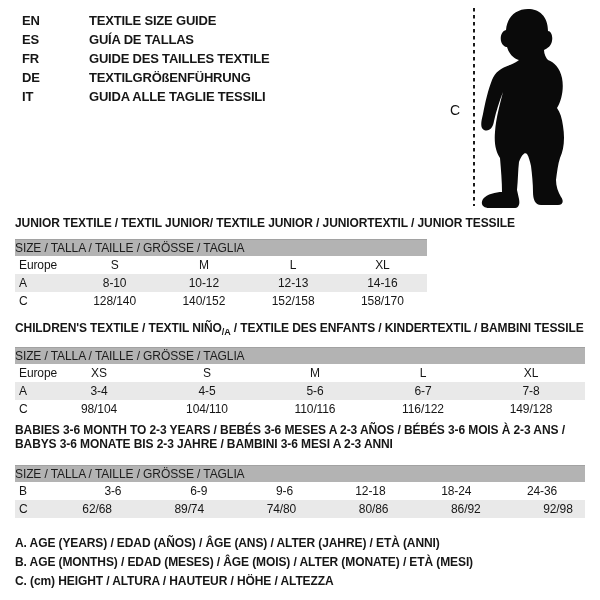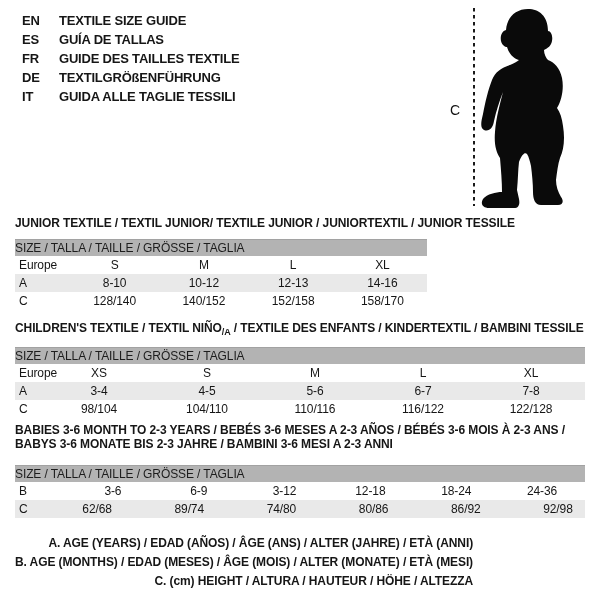--- a/index.html
+++ b/index.html
@@ -11,21 +11,21 @@
   html,body{width:600px;height:600px;}
   body{
     position:relative;
     background:#ffffff;
     color:var(--ink);
     font-family:"Liberation Sans", sans-serif;
     overflow:hidden;
   }
   
   .lang-list{position:absolute;left:22px;top:11px;}
-  .lang-row{display:flex;height:19px;line-height:19px;font-size:13px;font-weight:bold;letter-spacing:-0.2px;}
+  .lang-row{display:flex;height:19px;line-height:19px;font-size:13px;font-weight:bold;letter-spacing:-0.2px;gap:30px;}
   .lang-code{width:37px;}
   
   .figure{position:absolute;left:440px;top:0;width:160px;height:220px;}
   .figure svg{position:absolute;left:0;top:0;}
   .c-label{position:absolute;left:10px;top:103px;font-size:14px;line-height:14px;color:#111;}
   
   .sec-title{position:absolute;left:15px;width:575px;font-size:12px;font-weight:bold;letter-spacing:-0.1px;line-height:14px;}
   .sec-title .sub{font-size:9px;vertical-align:sub;}
   
   .tbl{position:absolute;left:15px;}
@@ -34,21 +34,21 @@
     border-top:1px solid #a2a2a2;
     font-size:12px;color:#1d1d1d;letter-spacing:-0.1px;
     white-space:nowrap;overflow:hidden;
   }
   .row{position:relative;height:18px;line-height:18px;font-size:12px;letter-spacing:-0.1px;}
   .row.shaded{background:var(--shade);}
   .lbl{position:absolute;left:4px;top:0;line-height:18px;}
   .cells{display:flex;height:18px;}
   .cell{flex:1 1 0;text-align:center;}
   
-  .legend{position:absolute;left:15px;top:534px;text-align:right;}
+  .legend{position:absolute;left:15px;top:534px;}
   .legend-line{height:19px;line-height:19px;font-size:12px;font-weight:bold;letter-spacing:-0.1px;}
 </style>
 </head>
 <body>
 
 <div class="lang-list" id="langs">
     <div class="lang-row">
       <span class="lang-code">EN</span>
       <span class="lang-label">TEXTILE SIZE GUIDE</span>
     </div>
@@ -169,33 +169,33 @@
           <span class="cell">7-8</span>
         </div>
       </div>
       <div class="row">
         <span class="lbl">C</span>
         <div class="cells" style="margin-left: 30px;">
           <span class="cell">98/104</span>
           <span class="cell">104/110</span>
           <span class="cell">110/116</span>
           <span class="cell">116/122</span>
-          <span class="cell">122/128</span>
+          <span class="cell">149/128</span>
         </div>
       </div>
     </div>
     <div class="sec-title" style="top: 423px;"><span>BABIES 3-6 MONTH TO 2-3 YEARS / BEBÉS 3-6 MESES A 2-3 AÑOS / BÉBÉS 3-6 MOIS À 2-3 ANS / BABYS 3-6 MONATE BIS 2-3 JAHRE / BAMBINI 3-6 MESI A 2-3 ANNI</span></div>
     <div class="tbl" style="top: 465px; width: 570px;">
       <div class="tbl-head">SIZE / TALLA / TAILLE / GRÖSSE / TAGLIA</div>
       <div class="row">
         <span class="lbl">B</span>
         <div class="cells" style="margin-left: 55px;">
           <span class="cell">3-6</span>
           <span class="cell">6-9</span>
-          <span class="cell">3-12</span>
+          <span class="cell">9-6</span>
           <span class="cell">12-18</span>
           <span class="cell">18-24</span>
           <span class="cell">24-36</span>
         </div>
       </div>
       <div class="row shaded">
         <span class="lbl">C</span>
         <div class="cells" style="margin-left: 55px; gap: 38px;">
           <span class="cell">62/68</span>
           <span class="cell">89/74</span>

